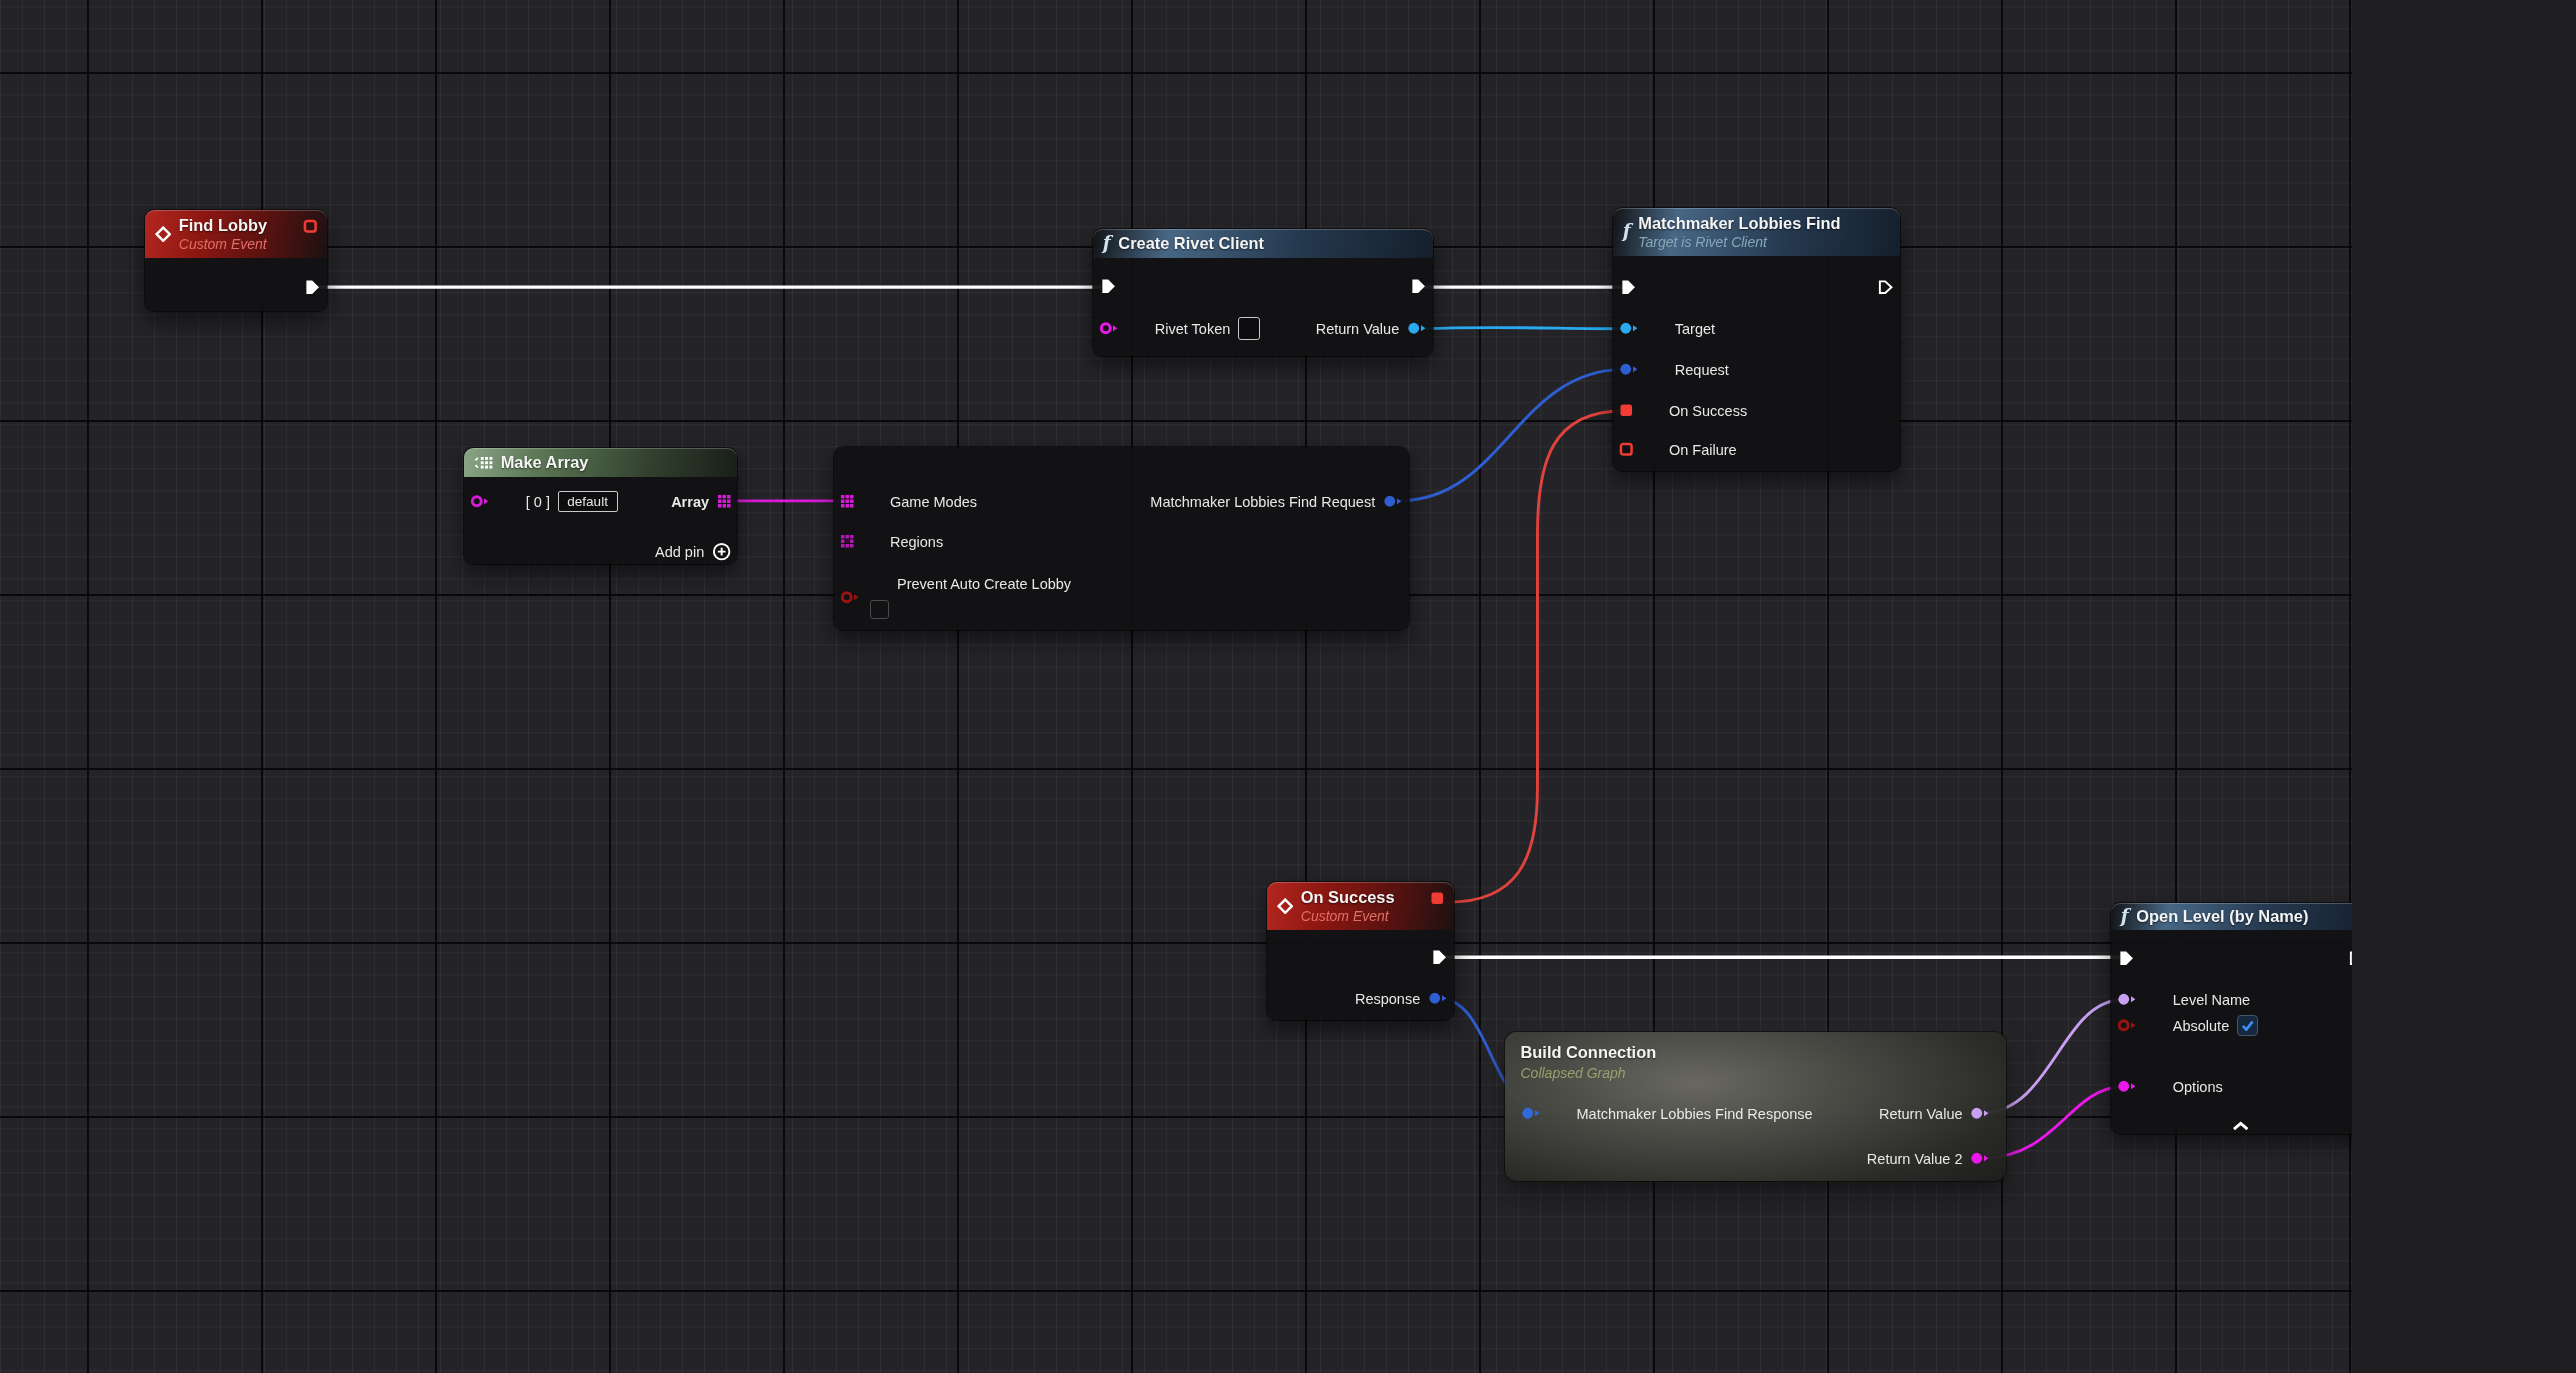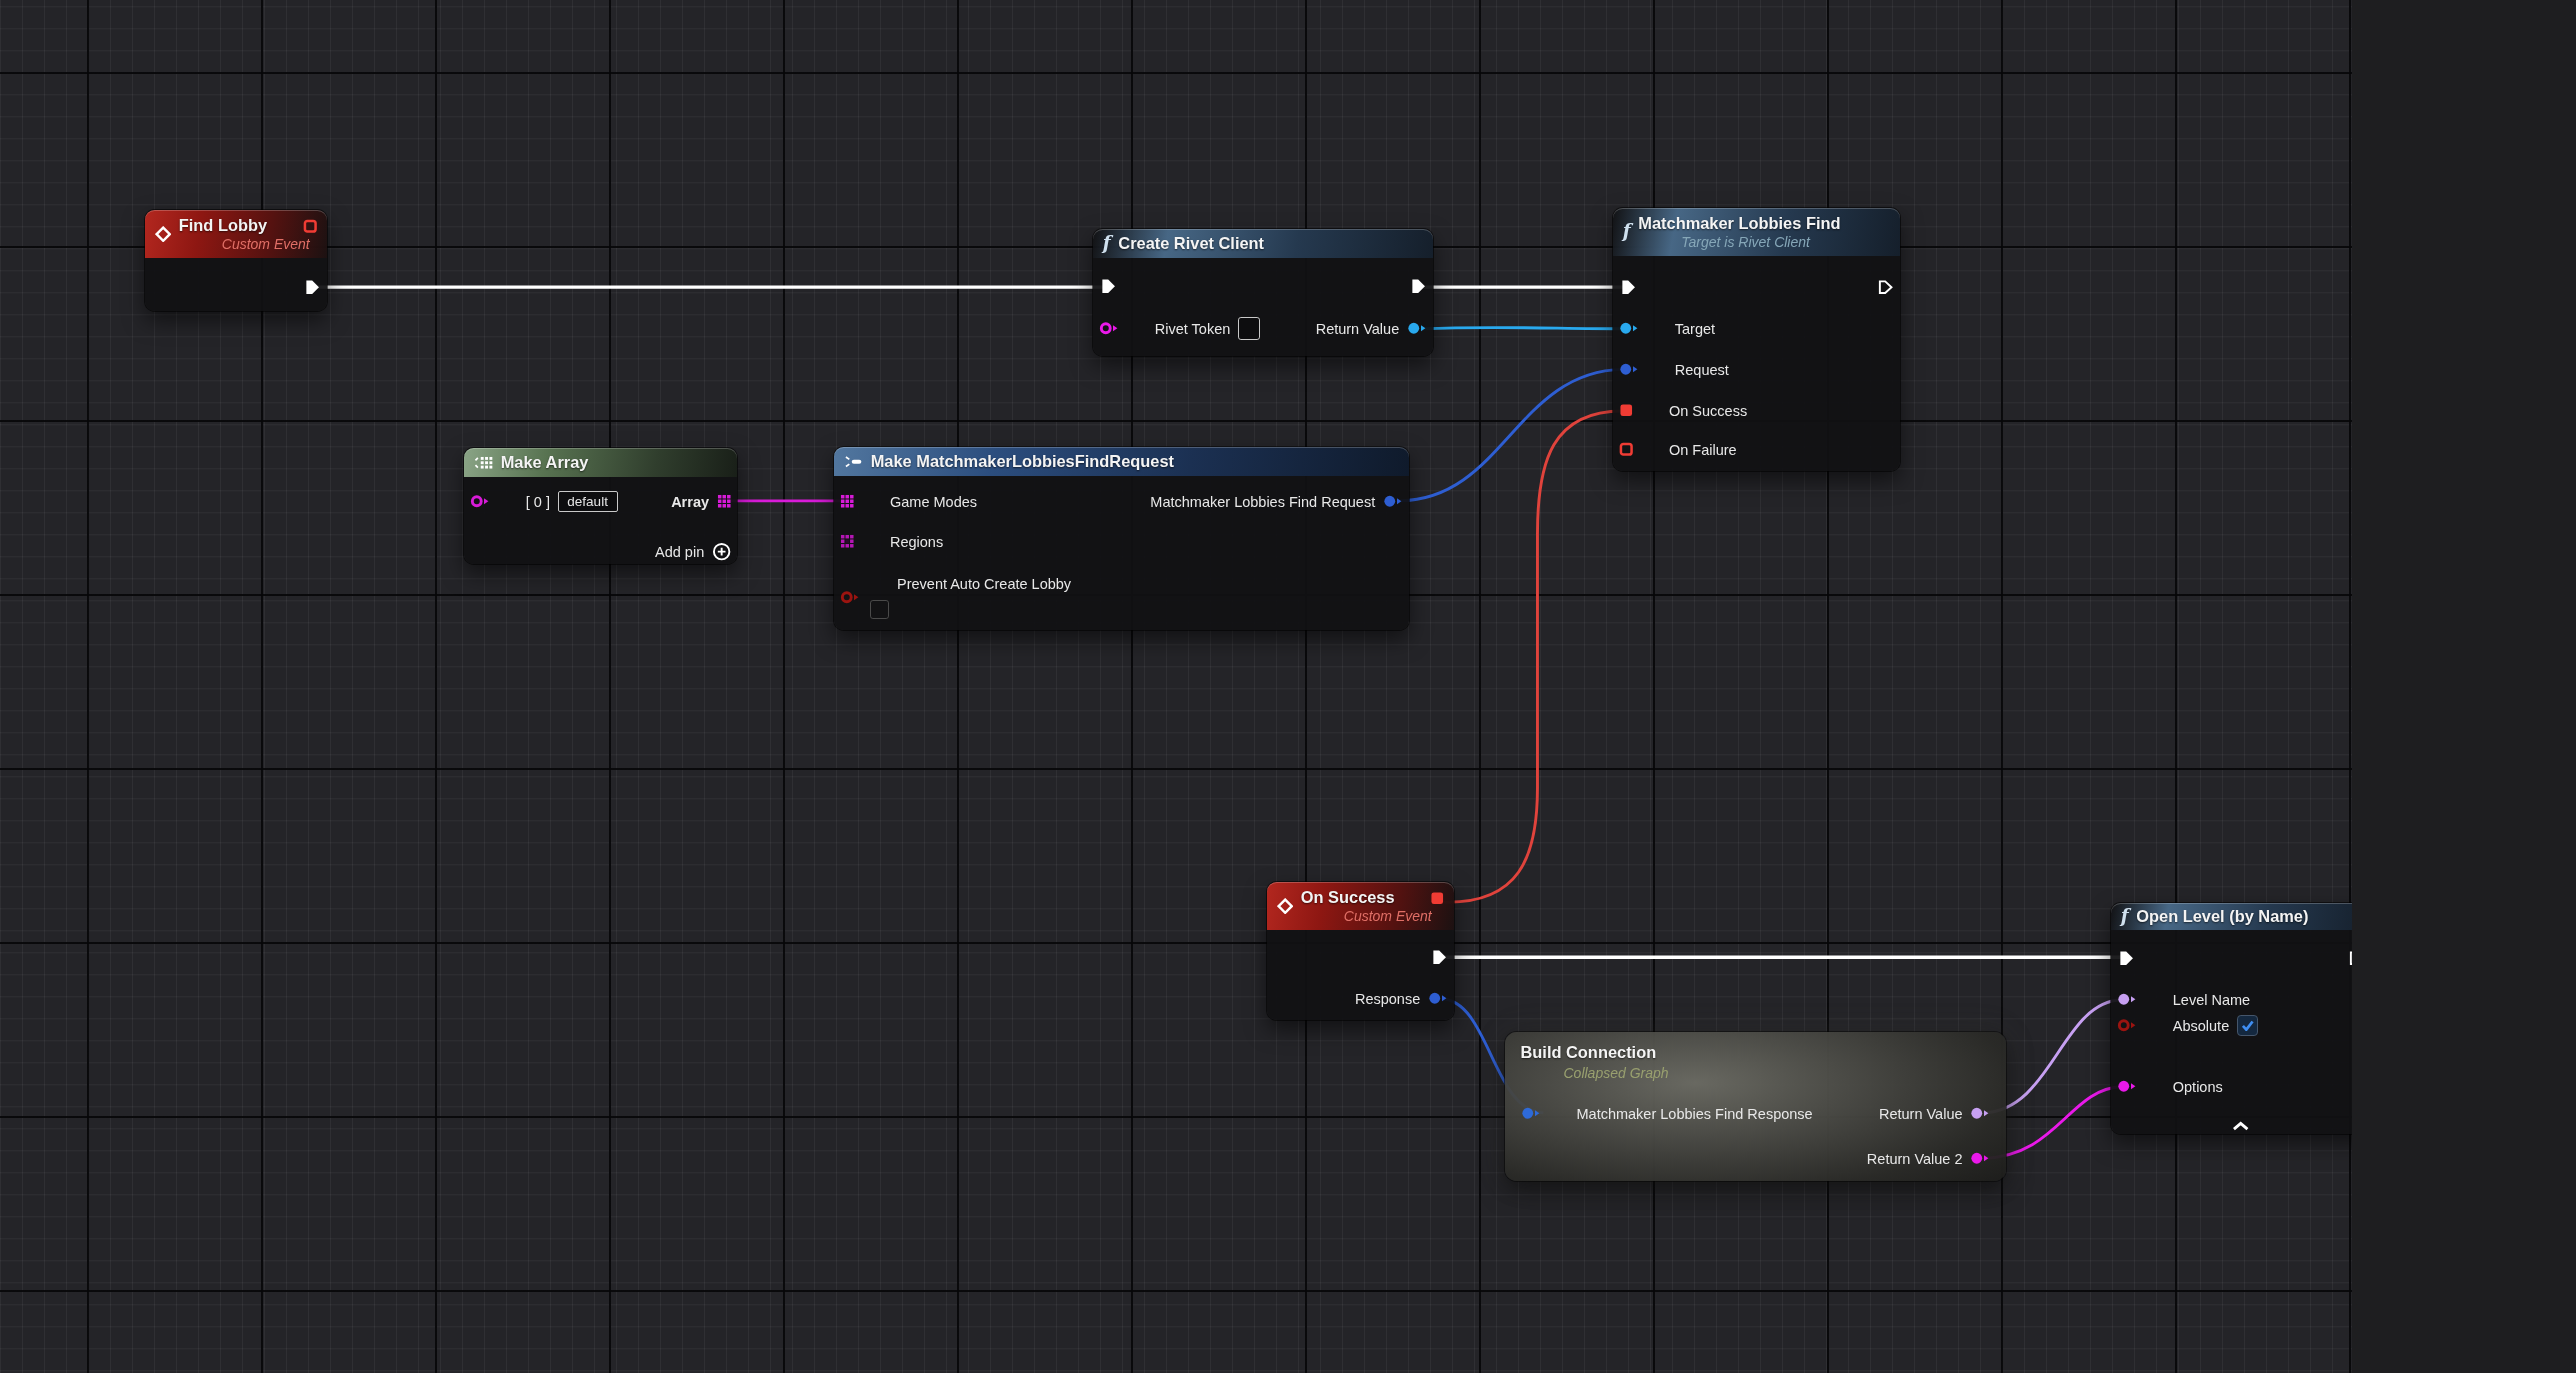--- a/index.html
+++ b/index.html
@@ -27,21 +27,21 @@
     box-shadow:inset 0 1px 0 rgba(255,255,255,0.22);
   }
   .hdr-event{background:linear-gradient(100deg,#b3271f 0%,#8e1712 30%,#551210 68%,rgba(40,16,14,0.45) 100%);}
   .hdr-fn{background:linear-gradient(100deg,#7795b1 0%,#45658414 0%,#45658400 0%,#476785 22%,#25394f 60%,#151f2b 100%);}
   .hdr-struct{background:linear-gradient(100deg,#52779f 0%,#2b4d7e 28%,#1b3052 62%,#0f1a2b 100%);}
   .hdr-array{background:linear-gradient(100deg,#8aa486 0%,#587351 30%,#303e2d 70%,#191f18 100%);}
   .h2{height:48px;}
   .h1{height:29px;}
   .htxt{display:flex;flex-direction:column;line-height:1.25;}
   .htitle{font-size:16.4px;font-weight:bold;color:#f4f4f4;white-space:nowrap;text-shadow:0 1px 1.9px rgba(0,0,0,0.6);}
-  .hsub{font-size:14px;font-style:italic;white-space:nowrap;margin-left:43px;}
+  .hsub{font-size:14px;font-style:italic;white-space:nowrap;}
   .sub-event{color:#e06f66;}
   .sub-fn{color:#86a7b8;}
   .sub-collapsed{color:#99a06f;}
   .row{position:absolute;display:flex;align-items:center;gap:7.7px;height:25px;z-index:3;}
   .row.in{left:5.8px;}
   .row.out{right:5.8px;justify-content:flex-end;}
   .plabel{font-size:14.5px;color:#e8e8e8;white-space:nowrap;padding-left:28px;}
   .pin{display:flex;align-items:center;}
   .hdr .delegate{position:absolute;right:9.7px;top:50%;margin-top:-17.4px;}
   .valbox{
@@ -255,29 +255,20 @@
       <span class="pin">
         <svg width="19.3" height="19.3" viewBox="0 0 20 20">
             <circle cx="10" cy="10" r="8" fill="none" stroke="#ffffff" stroke-width="2"></circle>
             <path d="M10,6 L10,14 M6,10 L14,10" stroke="#ffffff" stroke-width="2"></path>
           </svg>
       </span>
     </div>
   </div>
 
   <div class="node" style="left:834px;top:447px;width:575px;height:183px">
-    <div class="hdr hdr-struct h1">
-      <span class="pin">
-        <svg width="19.3" height="13.5" viewBox="0 0 20 14">
-            <path d="M2,2 L5.5,4.5 M2,12 L5.5,9.5" stroke="#ffffff" stroke-width="1.8" fill="none"></path>
-            <rect x="8" y="4.8" width="10" height="4.4" rx="2.2" fill="#ffffff"></rect>
-          </svg>
-      </span>
-      <span class="htitle">Make MatchmakerLobbiesFindRequest</span>
-    </div>
     <div class="row in" style="top:42px">
       <span class="pin">
         <svg width="14.5" height="14.5" viewBox="0 0 15 15">
             <g fill="#d81bd8">
               <rect x="1" y="1" width="3.6" height="3.6"></rect>
               <rect x="5.7" y="1" width="3.6" height="3.6"></rect>
               <rect x="10.4" y="1" width="3.6" height="3.6"></rect>
               <rect x="1" y="5.7" width="3.6" height="3.6"></rect>
               <rect x="5.7" y="5.7" width="3.6" height="3.6"></rect>
               <rect x="10.4" y="5.7" width="3.6" height="3.6"></rect>

